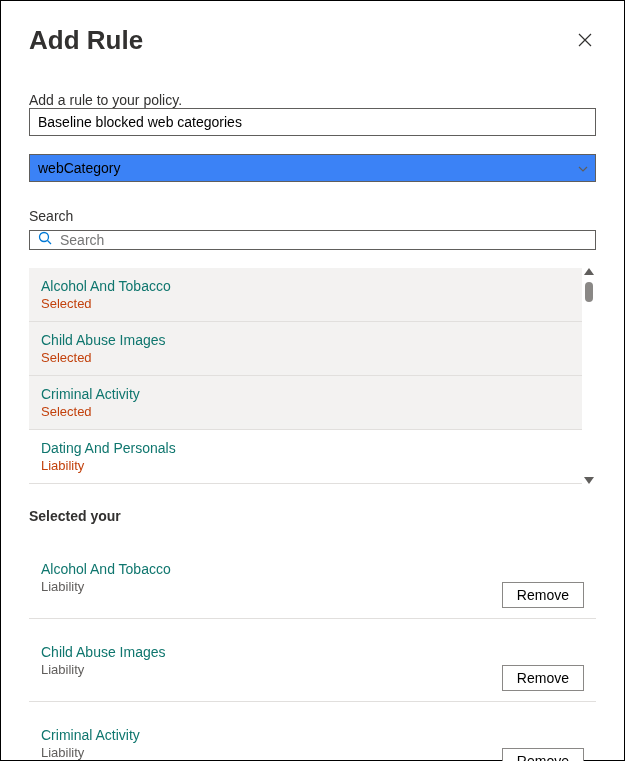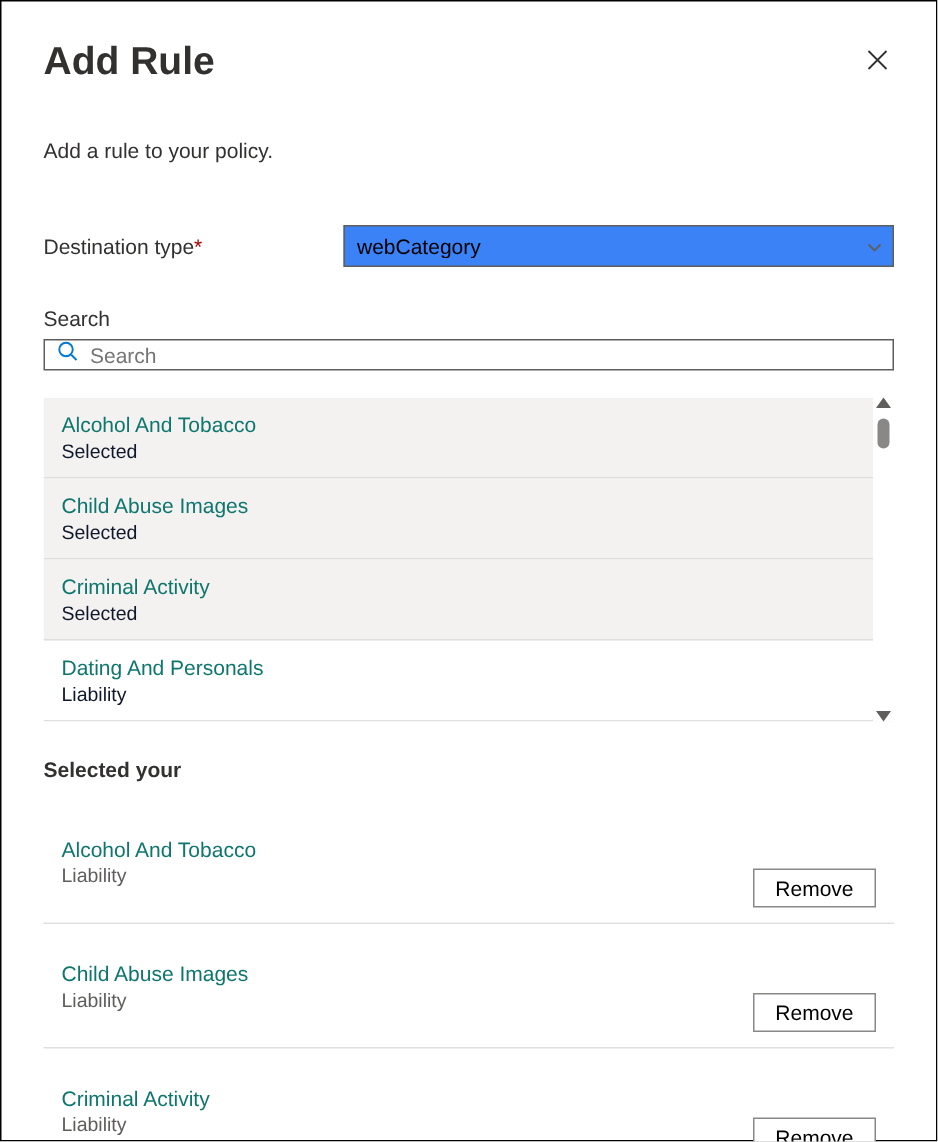--- a/index.html
+++ b/index.html
@@ -1,38 +1,38 @@
 <!DOCTYPE html>
 <html><head>
 <meta charset="utf-8">
 <style>
   * { box-sizing: border-box; margin: 0; padding: 0; }
   html, body { width: 625px; height: 761px; font-family: "Segoe UI", Arial, sans-serif; color: #323130; background: #fff; }
   .panel { width: 625px; height: 761px; border: 1px solid #000; padding: 24px 28px; display: flex; flex-direction: column; }
   .header { display: flex; justify-content: space-between; align-items: center; margin-bottom: 36px; }
   .title { font-size: 26px; font-weight: 600; }
   .close-btn { background: none; border: none; font-size: 18px; cursor: pointer; color: #323130; padding: 4px; line-height: 1; }
-  .subtitle { font-size: 14px; margin-bottom: 24px; color: #323130; }
+  .subtitle { font-size: 14px; color: #323130; }
   .form-row { display: flex; align-items: center; margin-bottom: 18px; }
   .form-label { width: 200px; font-size: 14px; }
   .req { color: #a80000; }
   .text-input { flex: 1; height: 28px; border: 1px solid #605e5c; padding: 0 8px; font-size: 14px; font-family: inherit; }
   .select-wrap { flex: 1; position: relative; }
   .select { width: 100%; height: 28px; border: 1px solid #605e5c; padding: 0 24px 0 8px; font-size: 14px; background: #3b82f6; appearance: none; font-family: inherit; }
   .chev { position: absolute; right: 8px; top: 50%; transform: translateY(-50%); pointer-events: none; font-size: 12px; color: #605e5c; }
   .search-label { font-size: 14px; margin-bottom: 6px; margin-top: 8px; }
   .search-box { display: flex; align-items: center; border: 1px solid #605e5c; height: 30px; padding: 0 8px; margin-bottom: 18px; }
   .search-icon { color: #0078d4; margin-right: 8px; flex-shrink: 0; }
   .search-input { border: none; outline: none; font-size: 14px; flex: 1; font-family: inherit; }
   .list-container { position: relative; height: 220px; margin-bottom: 24px; }
   .list-scroll { height: 100%; overflow: hidden; }
   .list-item { padding: 10px 12px; border-bottom: 1px solid #e1dfdd; }
   .list-item.selected { background: #f3f2f1; }
   .item-name { font-size: 14px; color: #0f766e; display: block; }
-  .item-sub { font-size: 13px; color: #0f172a; display: block; margin-top: 2px; }
+  .item-sub { font-size: 13px; color: #c2410c; display: block; margin-top: 2px; }
   .scroll-track { position: absolute; right: 0; top: 0; bottom: 0; width: 14px; background: #fff; }
   .scroll-arrow { width: 0; height: 0; border-left: 5px solid transparent; border-right: 5px solid transparent; position: absolute; left: 2px; }
   .scroll-arrow.up { border-bottom: 7px solid #605e5c; top: 0; }
   .scroll-arrow.down { border-top: 7px solid #605e5c; bottom: 0; }
   .scroll-thumb { position: absolute; top: 14px; left: 3px; width: 8px; height: 20px; background: #8a8886; border-radius: 4px; }
   .section-title { font-weight: 600; font-size: 14px; margin-bottom: 12px; }
   .selected-row { display: flex; justify-content: space-between; align-items: center; padding: 10px 12px 10px 12px; border-bottom: 1px solid #e1dfdd; }
   .selected-row:last-child { border-bottom: 1px solid #e1dfdd; }
   .selected-info .item-name { font-size: 14px; }
   .selected-info .item-sub { font-size: 13px; color: #605e5c; margin-top: 2px; }
@@ -48,24 +48,24 @@
     <button class="close-btn">
       <svg width="14" height="14" viewBox="0 0 14 14">
           <path d="M1 1 L13 13 M13 1 L1 13" stroke="#323130" stroke-width="1.2" fill="none"></path>
         </svg>
     </button>
   </div>
 
   <p class="subtitle">Add a rule to your policy.</p>
 
   <div class="form-row">
+    <input class="text-input" type="text" value="Baseline blocked web categories" style="">
   </div>
 
   <div class="form-row">
-    <label class="form-label"><span>Destination type</span><span class="req">*</span></label>
     <div class="select-wrap">
       <select class="select">
         <option>webCategory</option>
       </select>
       <span class="chev">
         <svg width="10" height="6" viewBox="0 0 10 6">
             <path d="M1 1 L5 5 L9 1" stroke="#605e5c" stroke-width="1.2" fill="none"></path>
           </svg>
       </span>
     </div>

